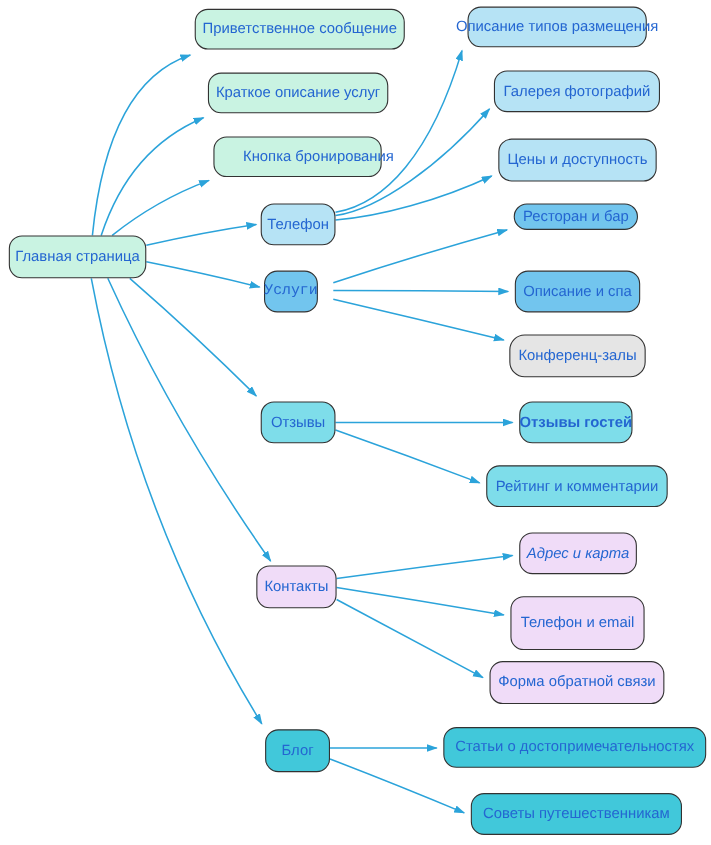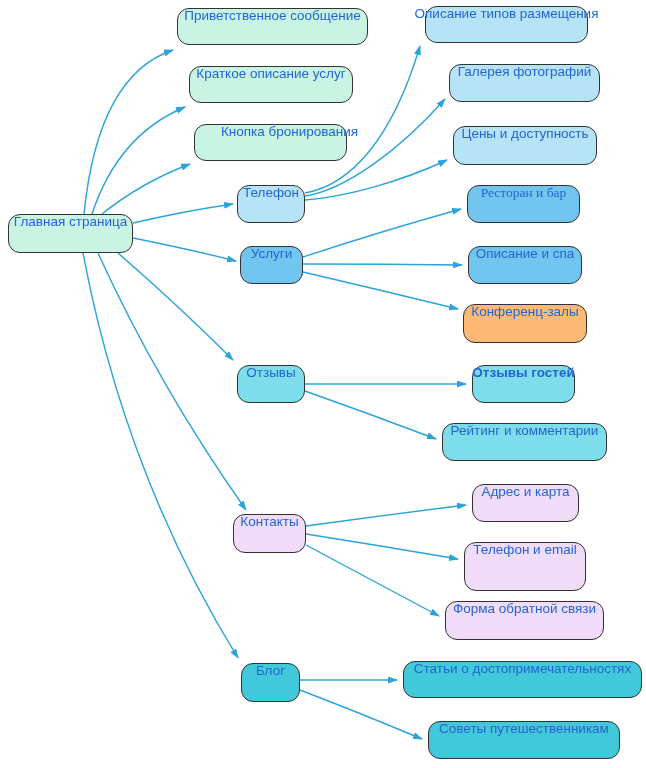--- a/index.html
+++ b/index.html
@@ -5,21 +5,21 @@
   html,body { margin:0; padding:0; background:#ffffff; }
   .canvas {
     position:relative; width:646px; height:768px; background:#ffffff;
     font-family:"Liberation Sans", sans-serif; overflow:hidden;
   }
   .edges { position:absolute; left:0; top:0; width:646px; height:768px; }
   .edge { fill:none; stroke:var(--edge,#2ba3da); stroke-width:1.4; }
   .node {
     position:absolute; box-sizing:border-box;
     border:1.3px solid var(--border,#323232); border-radius:12px;
-    display:flex; justify-content:center;
+    display:flex; align-items:center; justify-content:center;
     font-size:13.5px; line-height:1.1; color:var(--text,#2466d1);
     text-align:center; white-space:nowrap; padding:0 6px;
   }
 </style>
 </head>
 <body>
 
 <div class="canvas" style="--edge: #2ba3da; --border: #323232; --text: #2466d1; background: rgb(255, 255, 255);">
   <svg class="edges" width="646" height="768" viewBox="0 0 646 768" xmlns="http://www.w3.org/2000/svg">
     <defs>
@@ -69,45 +69,45 @@
       </div>
       <div class="node" style="left: 425px; top: 6px; width: 163px; height: 37px; background: rgb(182, 227, 245);">
         <span>Описание типов размещения</span>
       </div>
       <div class="node" style="left: 449px; top: 64px; width: 151px; height: 38px; background: rgb(182, 227, 245);">
         <span>Галерея фотографий</span>
       </div>
       <div class="node" style="left: 453px; top: 126px; width: 144px; height: 39px; background: rgb(182, 227, 245);">
         <span>Цены и доступность</span>
       </div>
-      <div class="node" style="left: 240px; top: 246px; width: 63px; height: 38px; background: rgb(114, 197, 238);">
+      <div class="node" style="left: 240px; top: 246px; width: 49px; height: 38px; background: rgb(114, 197, 238); font-family: Liberation Mono, monospace;">
         <span>Услуги</span>
       </div>
-      <div class="node" style="left: 467px; top: 185px; width: 113px; height: 38px; background: rgb(114, 197, 238); font-family: Liberation Serif, serif;">
+      <div class="node" style="left: 467px; top: 185px; width: 113px; height: 24px; background: rgb(114, 197, 238);">
         <span>Ресторан и бар</span>
       </div>
       <div class="node" style="left: 468px; top: 246px; width: 114px; height: 38px; background: rgb(114, 197, 238);">
         <span>Описание и спа</span>
       </div>
-      <div class="node" style="left: 463px; top: 304px; width: 124px; height: 39px; background: #fdba74;">
+      <div class="node" style="left: 463px; top: 304px; width: 124px; height: 39px; background: #e5e5e5; border-radius: 14px;">
         <span>Конференц-залы</span>
       </div>
       <div class="node" style="left: 237px; top: 365px; width: 68px; height: 38px; background: rgb(126, 221, 234);">
         <span>Отзывы</span>
       </div>
       <div class="node" style="left: 472px; top: 365px; width: 103px; height: 38px; background: rgb(126, 221, 234); font-weight: bold;">
         <span>Отзывы гостей</span>
       </div>
       <div class="node" style="left: 442px; top: 423px; width: 165px; height: 38px; background: rgb(126, 221, 234);">
         <span>Рейтинг и комментарии</span>
       </div>
       <div class="node" style="left: 233px; top: 514px; width: 73px; height: 39px; background: rgb(240, 220, 248);">
         <span>Контакты</span>
       </div>
-      <div class="node" style="left: 472px; top: 484px; width: 107px; height: 38px; background: rgb(240, 220, 248);">
+      <div class="node" style="left: 472px; top: 484px; width: 107px; height: 38px; background: rgb(240, 220, 248); font-style: italic;">
         <span>Адрес и карта</span>
       </div>
       <div class="node" style="left: 464px; top: 542px; width: 122px; height: 49px; background: rgb(240, 220, 248);">
         <span>Телефон и email</span>
       </div>
       <div class="node" style="left: 445px; top: 601px; width: 159px; height: 39px; background: rgb(240, 220, 248);">
         <span>Форма обратной связи</span>
       </div>
       <div class="node" style="left: 241px; top: 663px; width: 59px; height: 39px; background: rgb(65, 200, 218);">
         <span>Блог</span>

